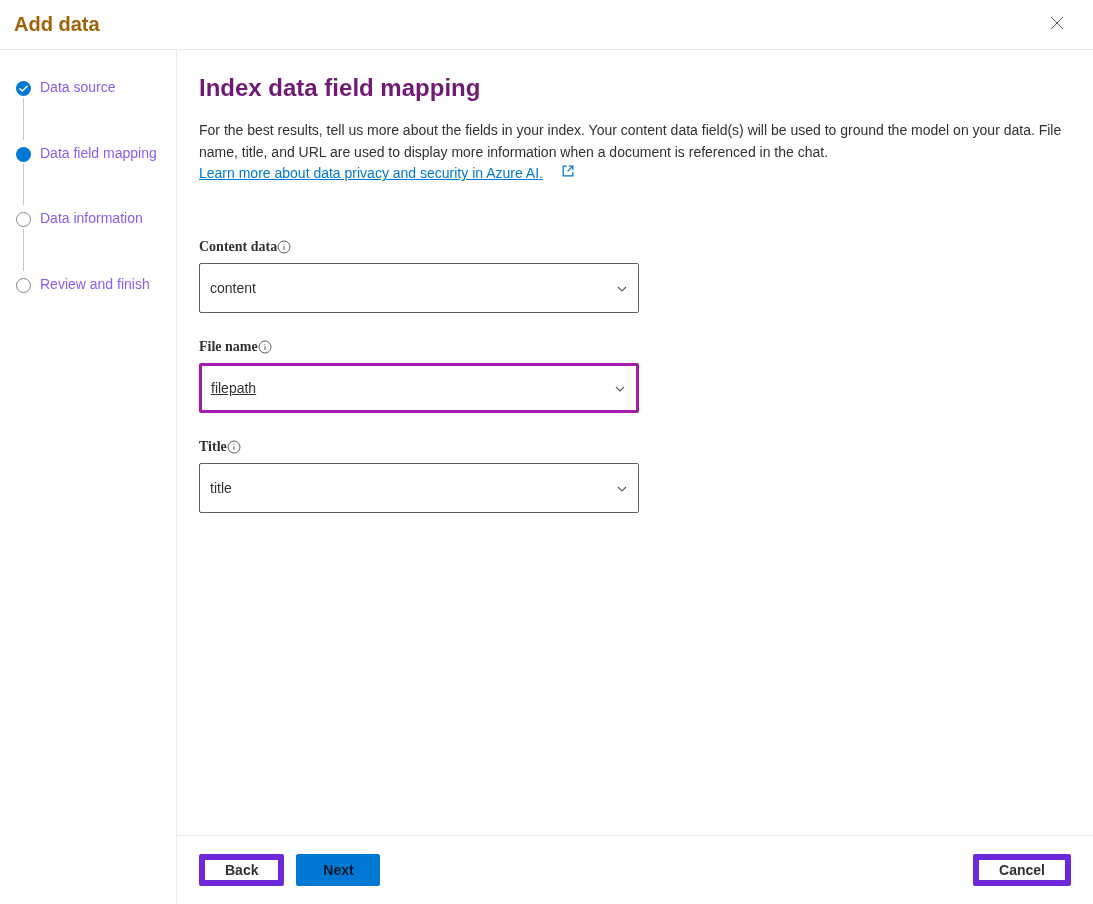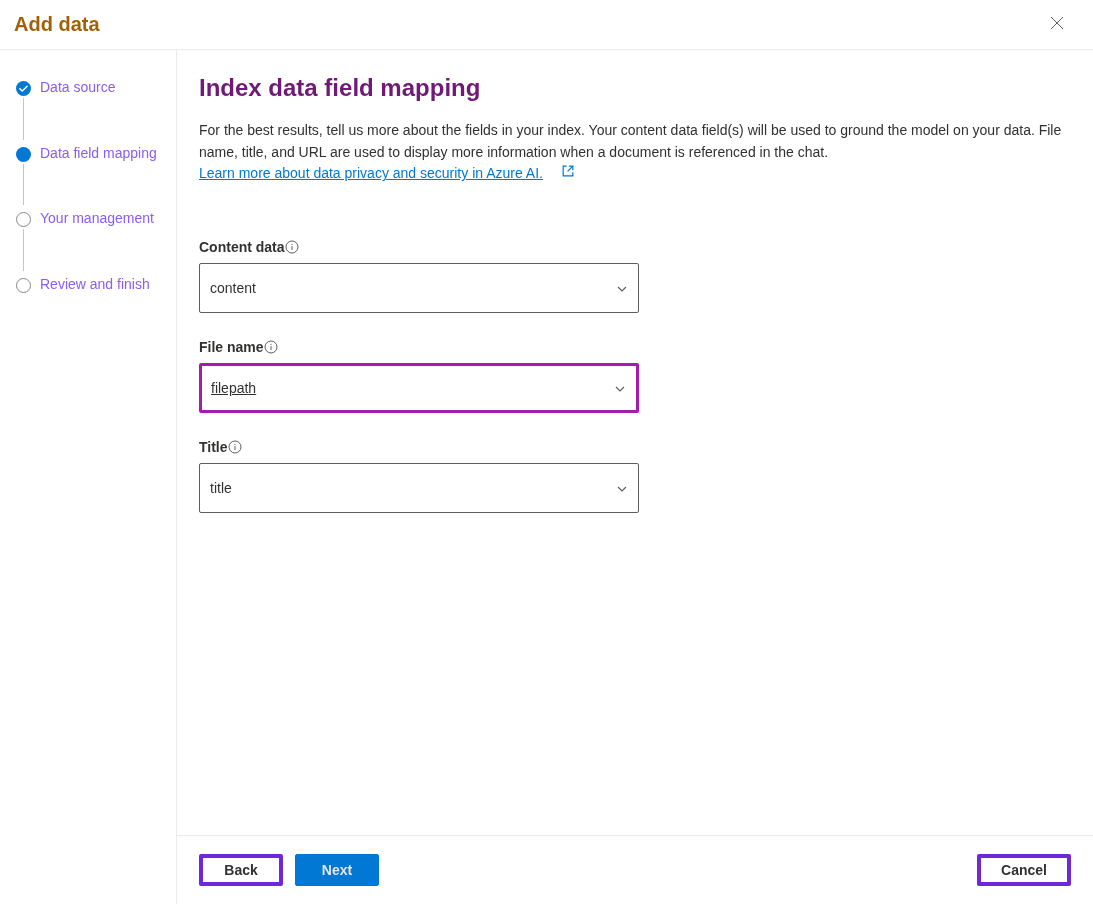--- a/index.html
+++ b/index.html
@@ -132,20 +132,21 @@
   .link svg { width: 14px; height: 14px; }
 
   .form { margin-top: 54px; }
 
   .field { margin-bottom: 26px; max-width: 440px; }
   .field-label-row {
     display: flex;
     align-items: center;
     gap: 0;
     margin-bottom: 8px;
+    font-family: Liberation Serif, serif;
   }
   .field-label {
     font-size: 14px;
     font-weight: 600;
     color: #323130;
   }
   .info-icon {
     width: 14px; height: 14px;
     color: #605e5c;
     display: inline-flex;
@@ -197,27 +198,27 @@
     border-radius: 2px;
     font-size: 14px;
     font-weight: 600;
     cursor: pointer;
     display: inline-flex;
     align-items: center;
     justify-content: center;
   }
   .btn-secondary {
     background: #fff;
-    border: 4px solid #6d28d9;
+    border: 6px solid #6d28d9;
     color: #323130;
   }
   .btn-primary {
     background: #0078d4;
     border: 1px solid #0078d4;
-    color: #e5e5e5;
+    color: #0f172a;
   }
 </style>
 </head>
 <body>
 
 <div class="header">
   <div class="header-title">Add data</div>
   <div class="close-btn">
     <span>
       <svg viewBox="0 0 14 14" stroke="currentColor" stroke-width="1" fill="none">
@@ -239,21 +240,21 @@
             </svg>
         </span>
         <span>Data source</span>
       </li>
       <li class="step">
         <span class="step-dot current"></span>
         <span>Data field mapping</span>
       </li>
       <li class="step">
         <span class="step-dot upcoming"></span>
-        <span>Your management</span>
+        <span>Data information</span>
       </li>
       <li class="step">
         <span class="step-dot upcoming"></span>
         <span>Review and finish</span>
       </li>
     </ul>
   </nav>
 
   <div class="main">
     <div class="content">

